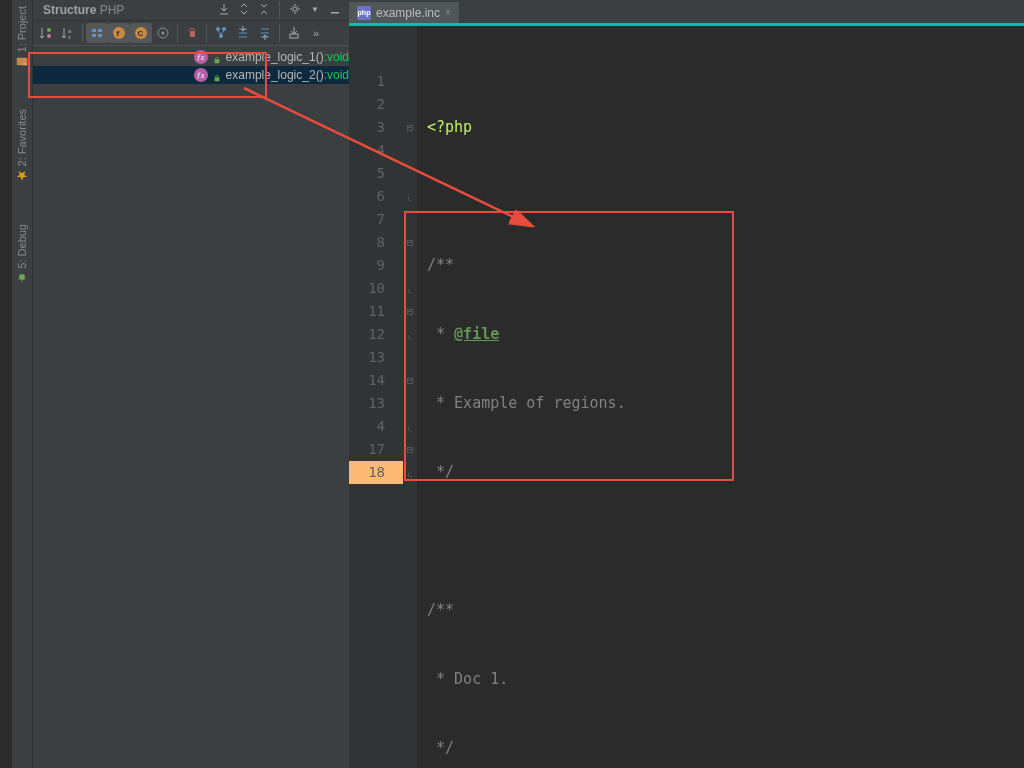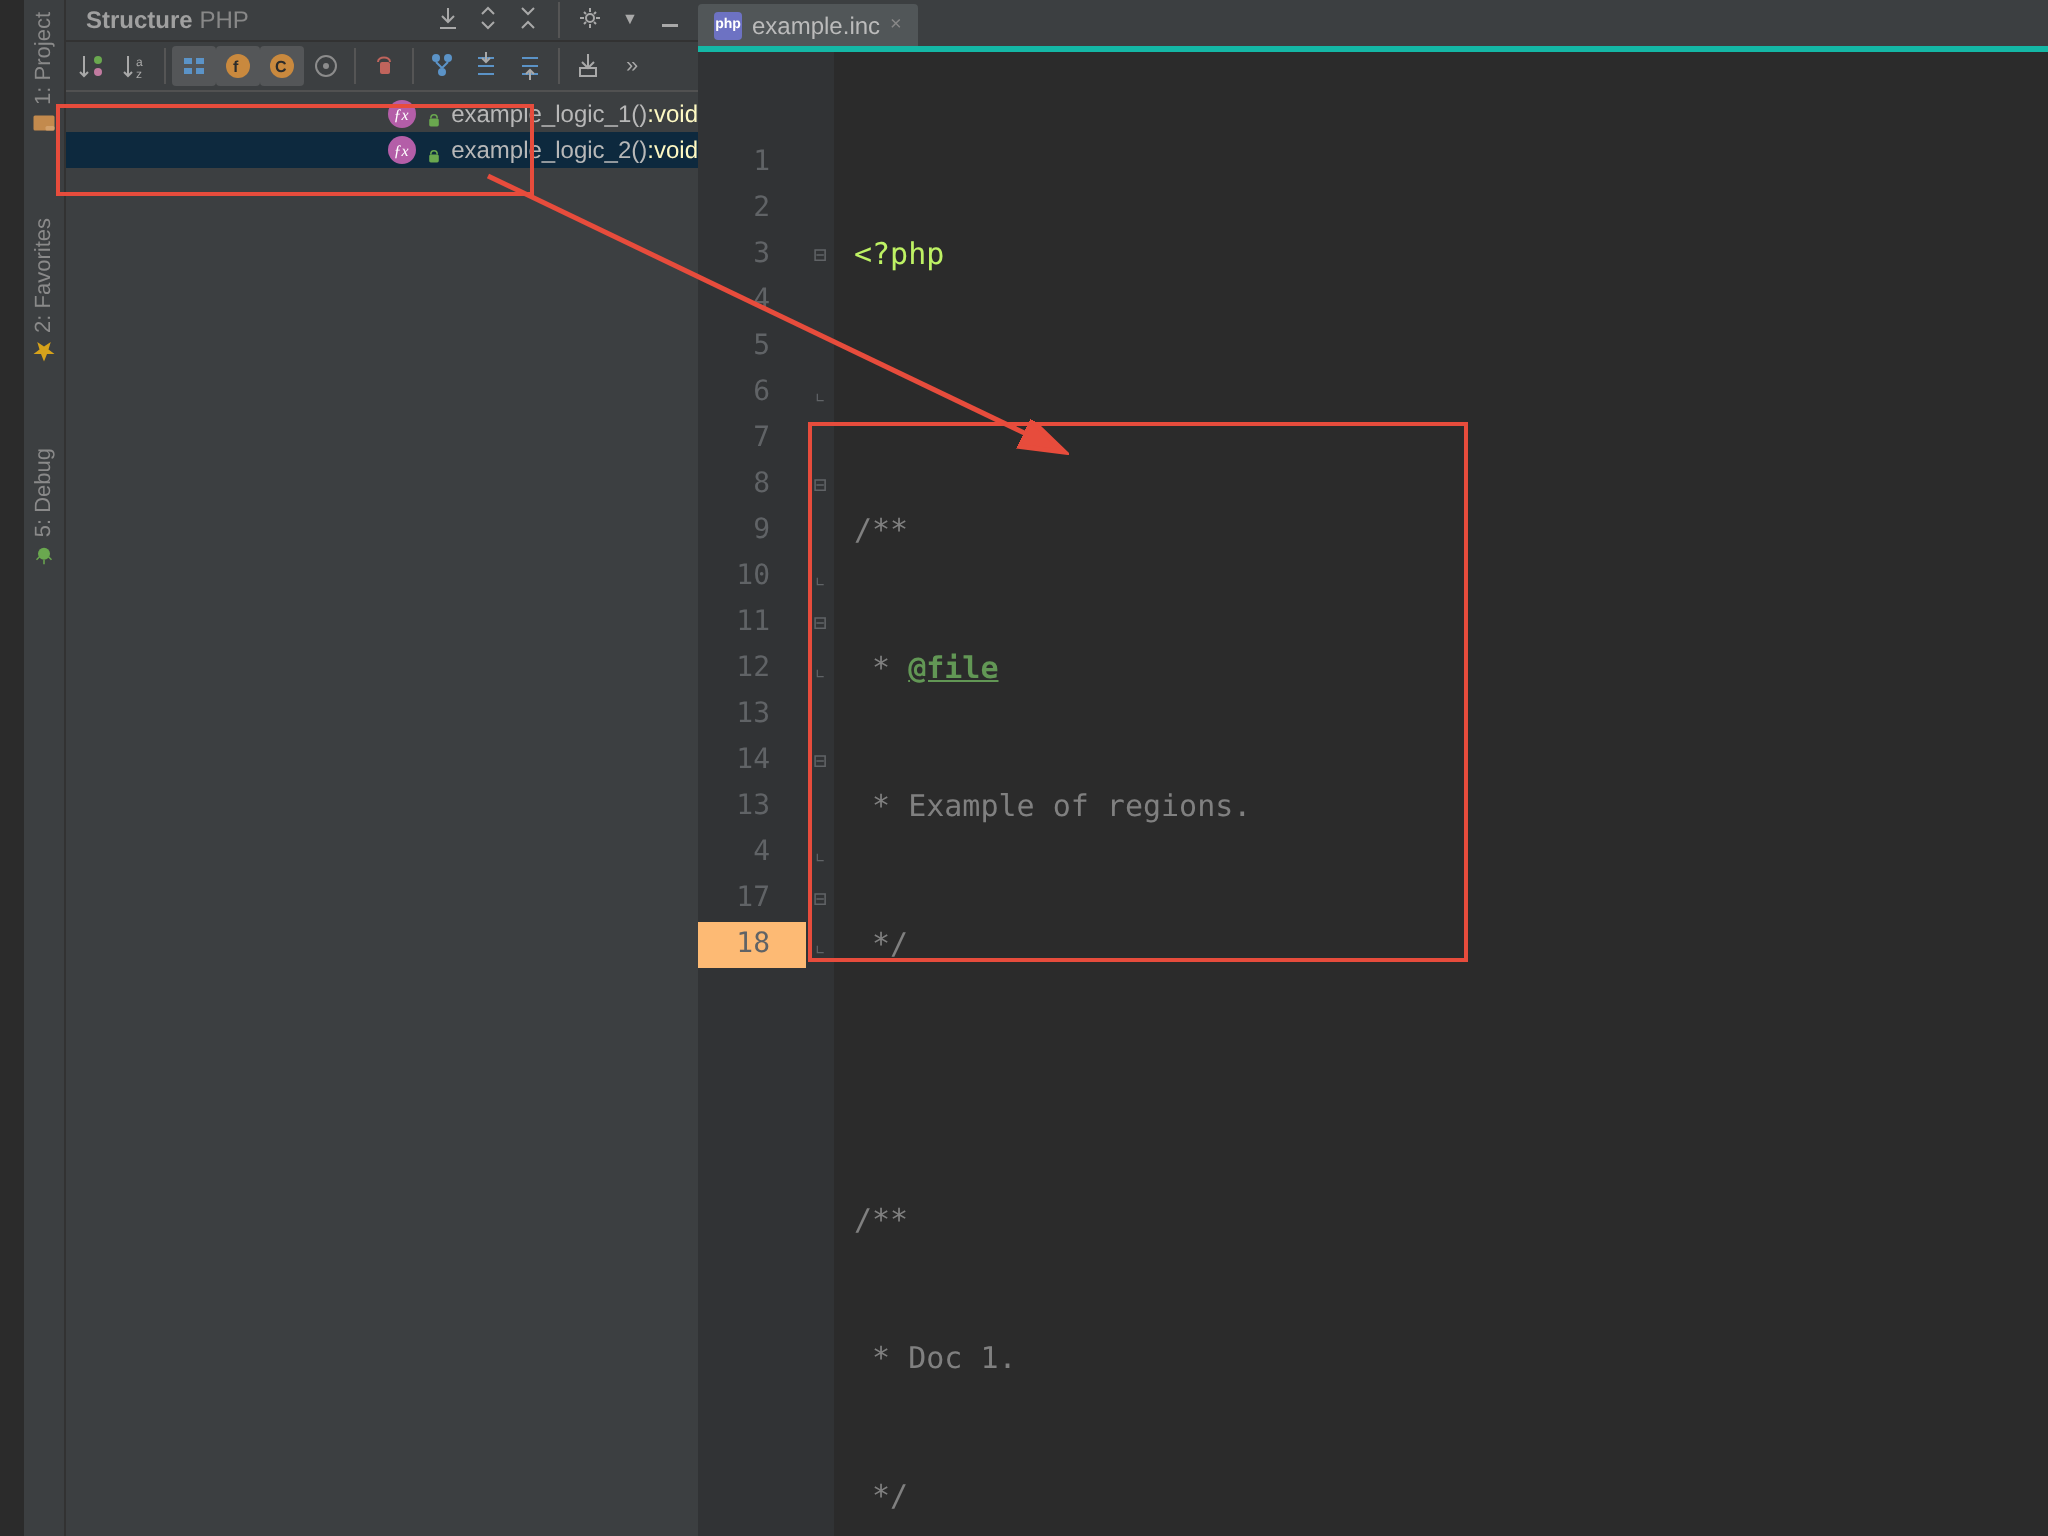--- a/index.html
+++ b/index.html
@@ -146,21 +146,21 @@
     font-family: serif;
   }
   .lock-mini {
     display: inline-block;
     width: 8px;
     height: 8px;
   }
   .tree-label {
     color: #b8b8b8;
   }
-  .tree-label .ret { color: #fef9c3; }
+  .tree-label .ret { color: #22c55e; }
   
   .editor-area {
     flex: 1;
     height: 768px;
     background: #313335;
     display: flex;
     flex-direction: column;
     position: relative;
   }
   .editor-tabs {

